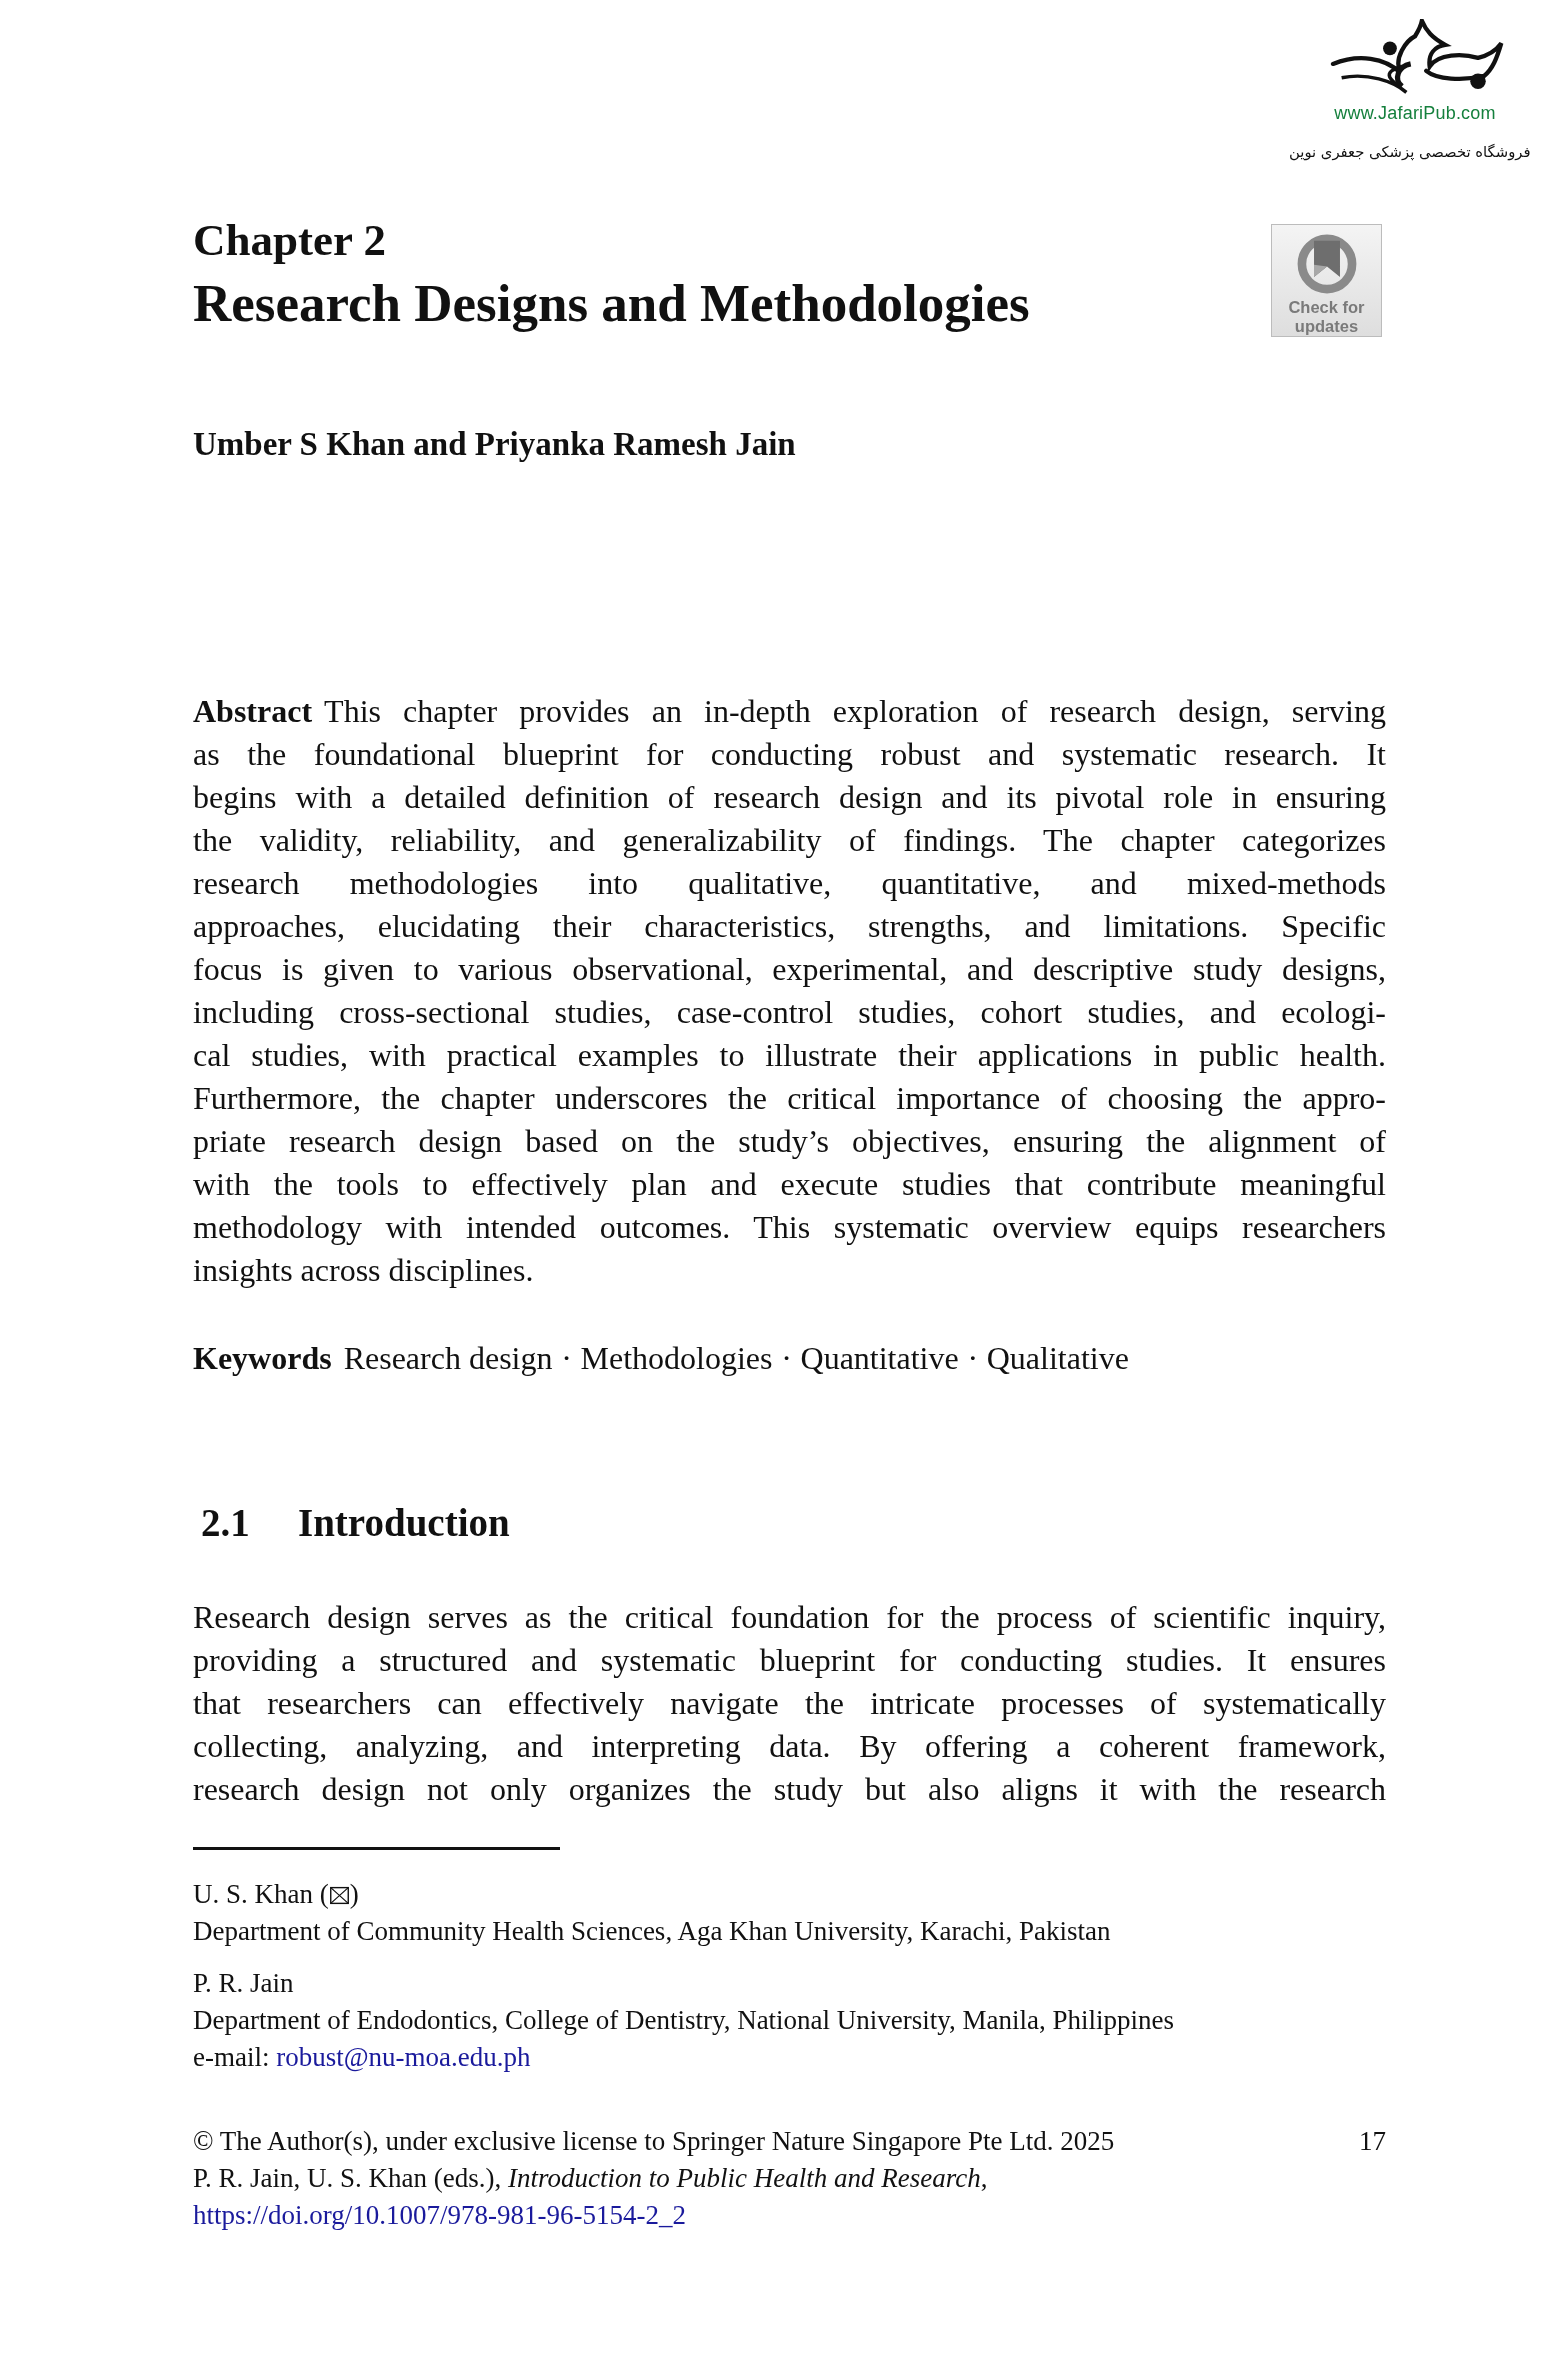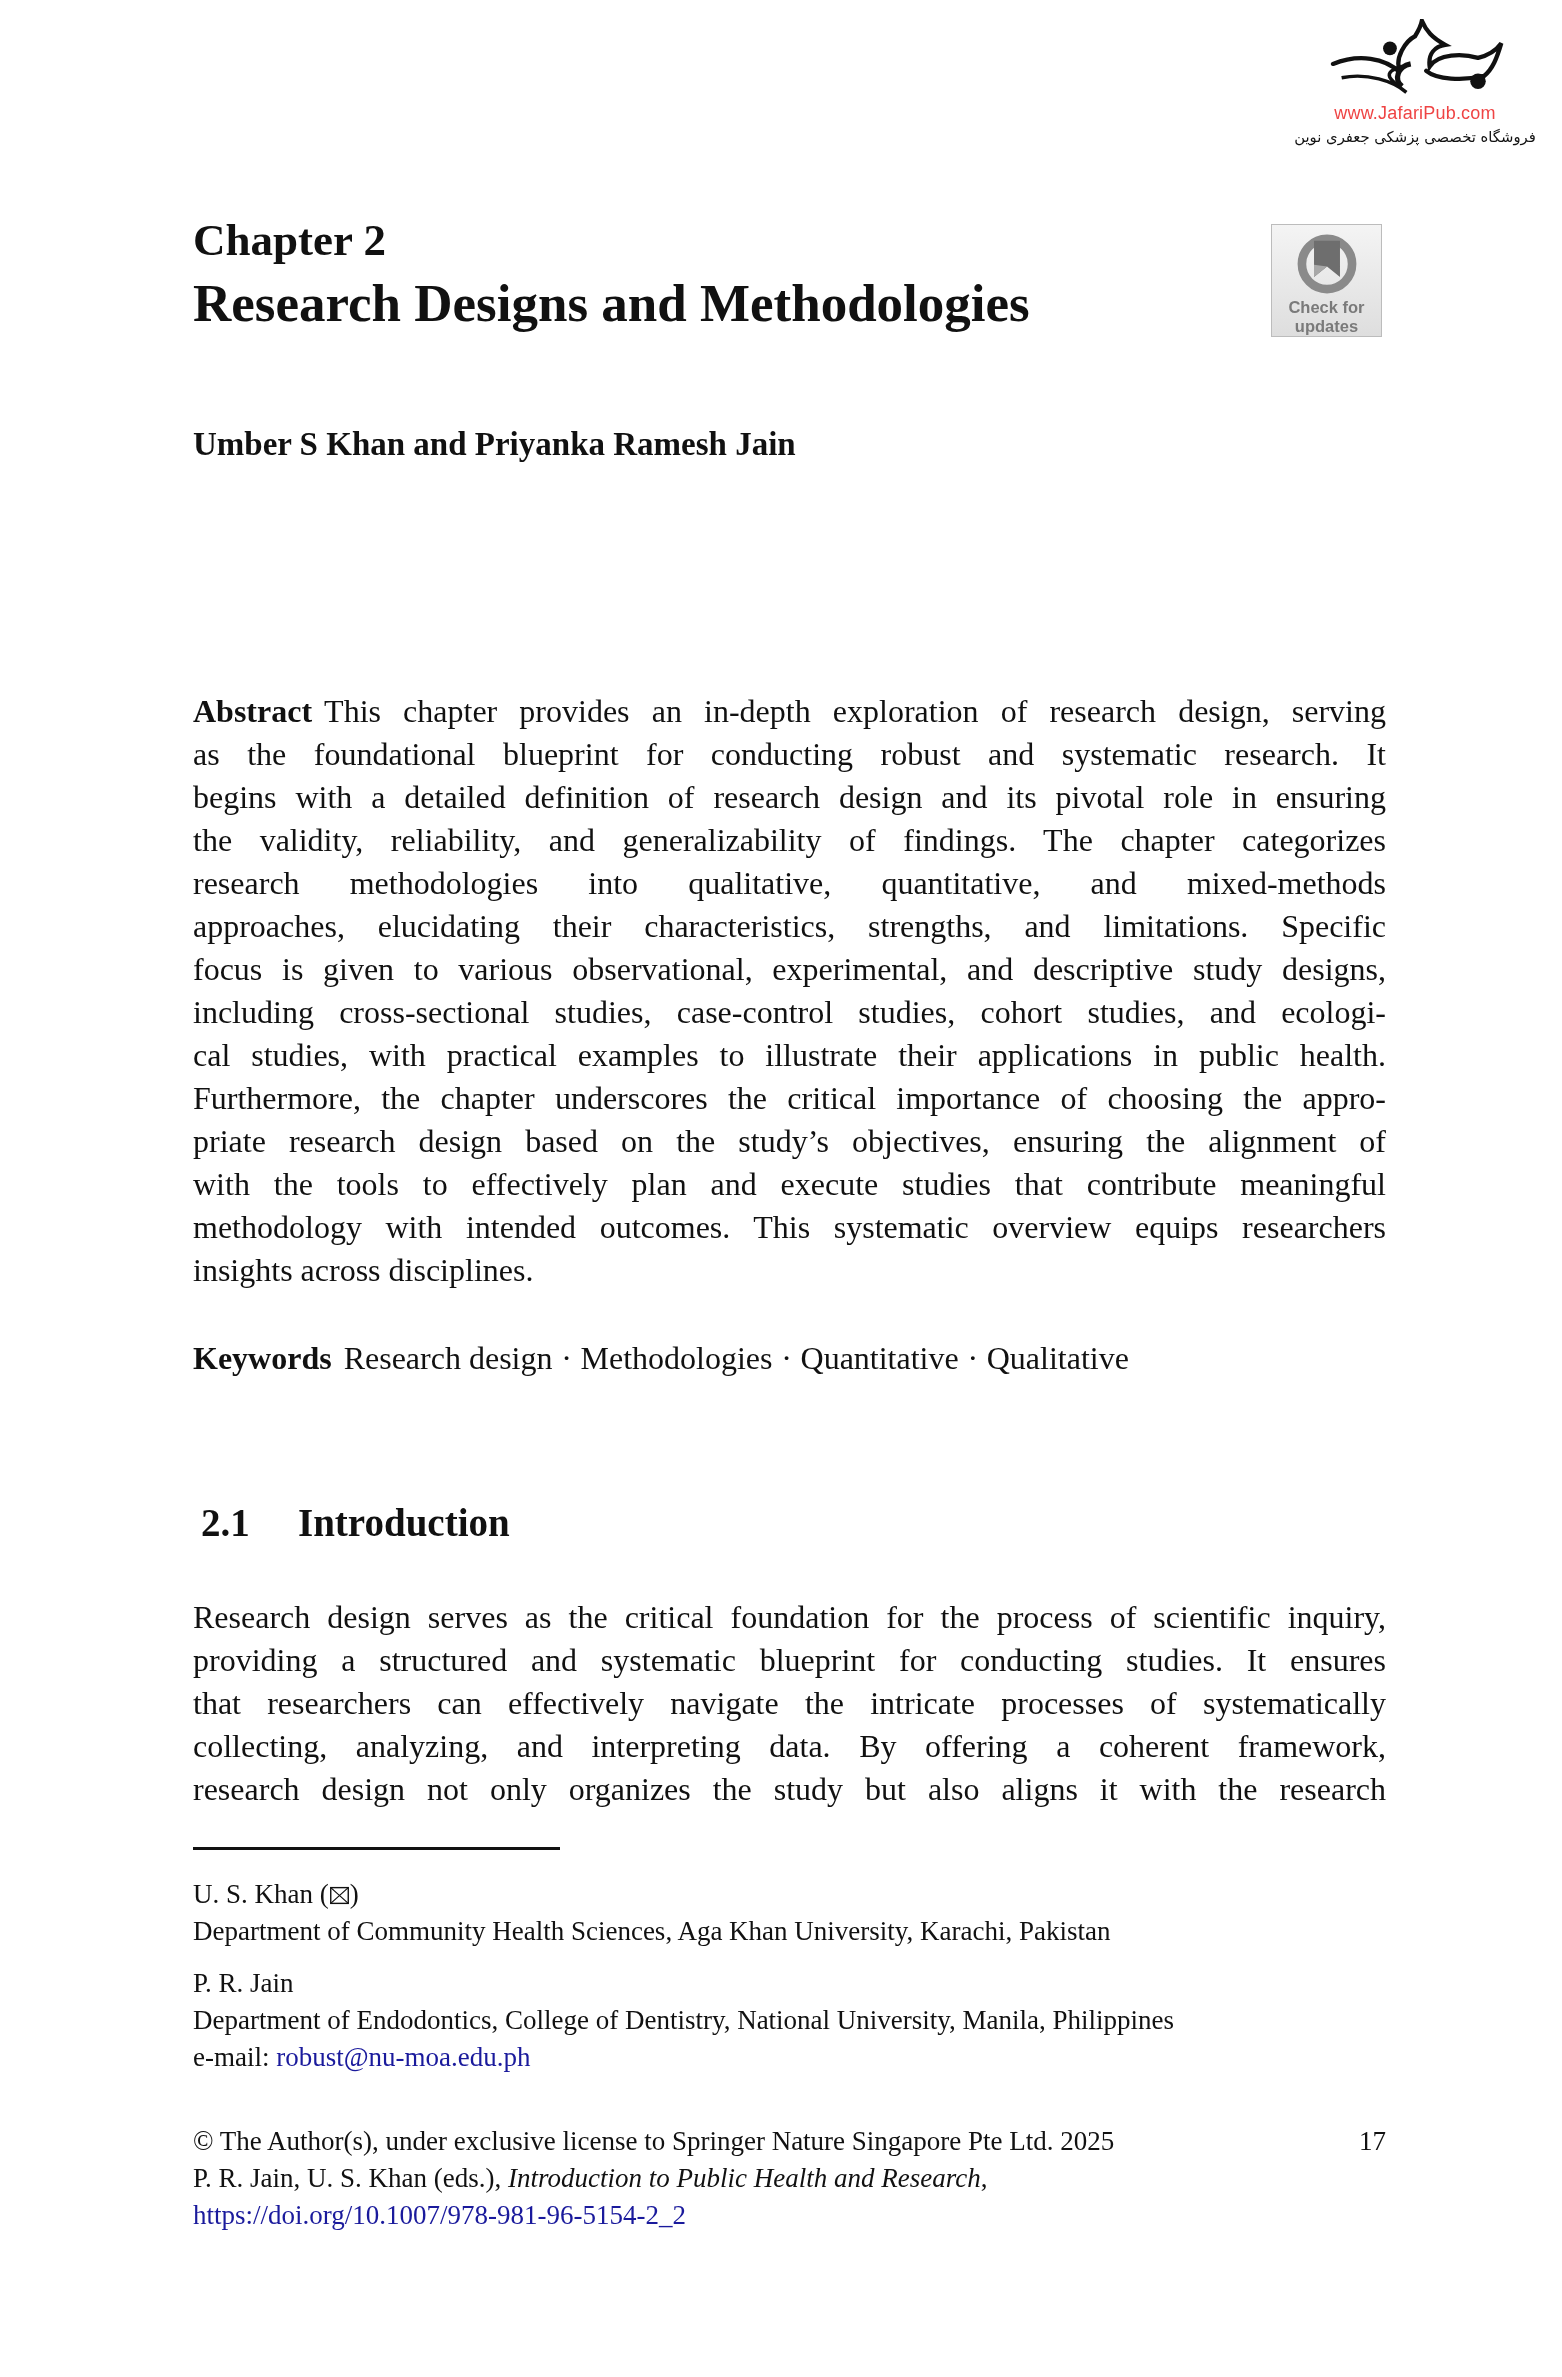--- a/index.html
+++ b/index.html
@@ -4,22 +4,22 @@
 <style>
   html, body { margin: 0; padding: 0; background: #ffffff; }
   body {
     width: 1563px; height: 2377px; position: relative; overflow: hidden;
     font-family: "Liberation Serif", "DejaVu Serif", serif; color: #111111;
   }
   .abs { position: absolute; }
   
   .stamp { left: 1289px; top: 19px; width: 252px; height: 156px; text-align: center; }
   .stamp svg { display: block; margin: 0 auto; }
-  .stamp-url { font-family: "Liberation Sans", "DejaVu Sans", sans-serif; font-size: 18px; color: #ef4444; letter-spacing: 0.2px; margin-top: 1.7px; }
-  .stamp-fa { font-family: "DejaVu Sans", sans-serif; font-size: 14.8px; color: #111; direction: rtl; margin-top: 4px; text-align: center; padding-left: 0; }
+  .stamp-url { font-family: "Liberation Sans", "DejaVu Sans", sans-serif; font-size: 18px; color: #15803d; letter-spacing: 0.2px; margin-top: 1.7px; }
+  .stamp-fa { font-family: "DejaVu Sans", sans-serif; font-size: 14.8px; color: #111; direction: rtl; margin-top: 19px; text-align: left; padding-left: 0; }
 
   .chapter-label { left: 193px; top: 214px; font-size: 45px; font-weight: bold; line-height: 52px; }
   .chapter-title { left: 193px; top: 273px; font-size: 53px; font-weight: bold; line-height: 61px; white-space: nowrap; }
 
   .check-badge {
     left: 1271px; top: 224px; width: 111px; height: 113px;
     border: 0.9px solid #bcbcbc; background: linear-gradient(#f4f4f4, #dedede);
     box-sizing: border-box; text-align: center; cursor: pointer;
   }
   .check-badge svg { display: block; margin: 7px auto 0; }

